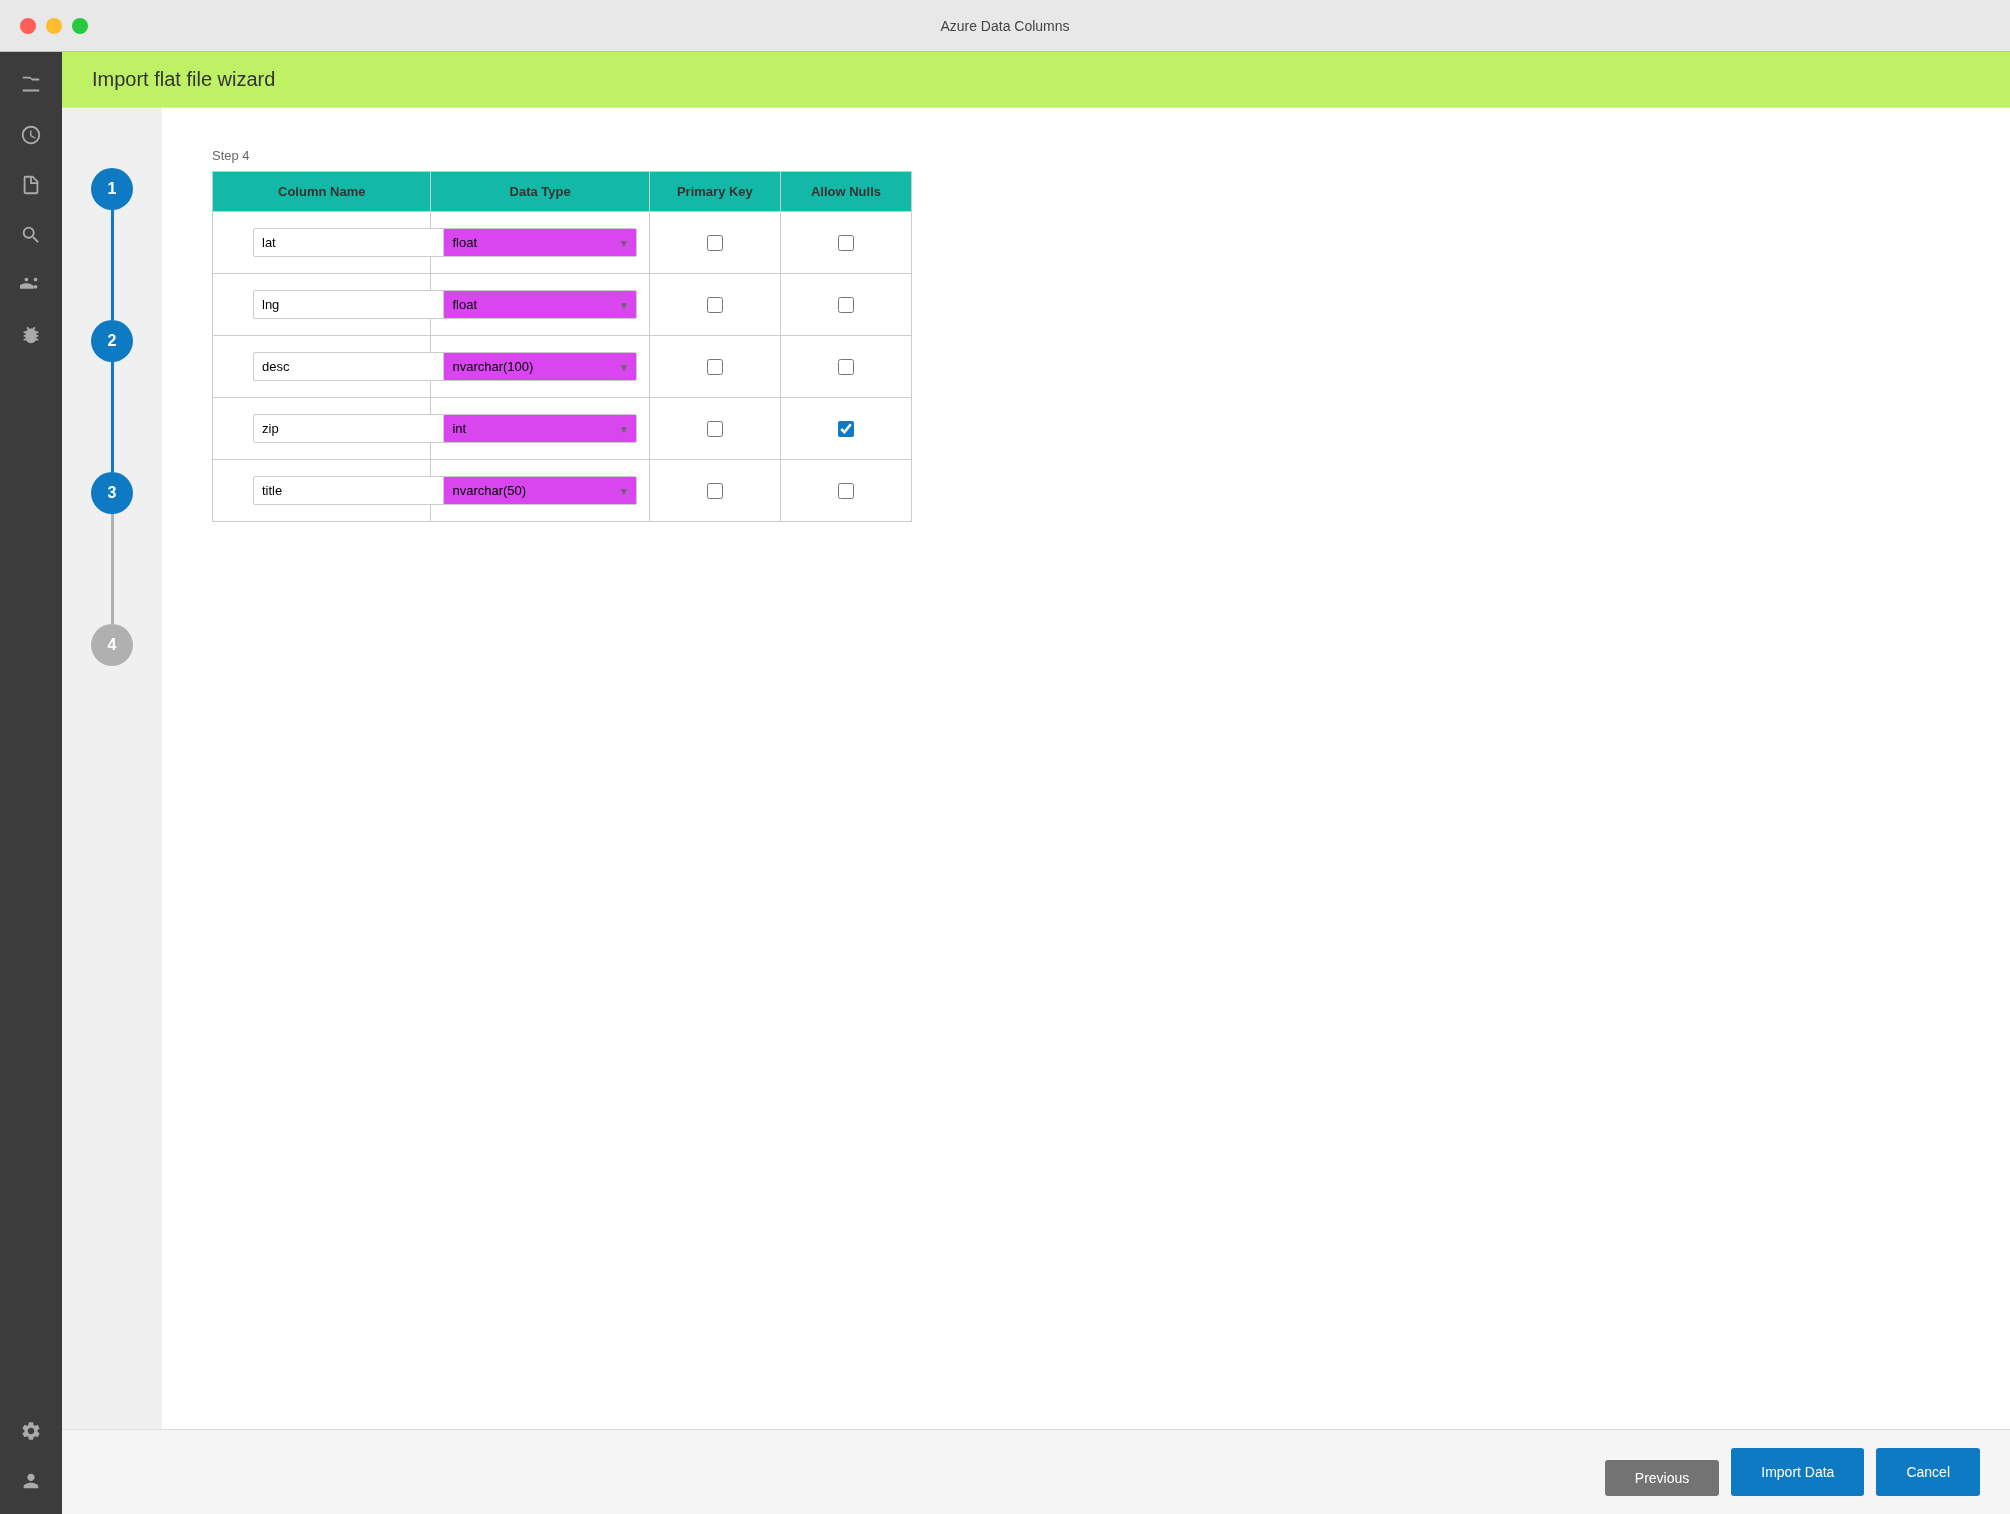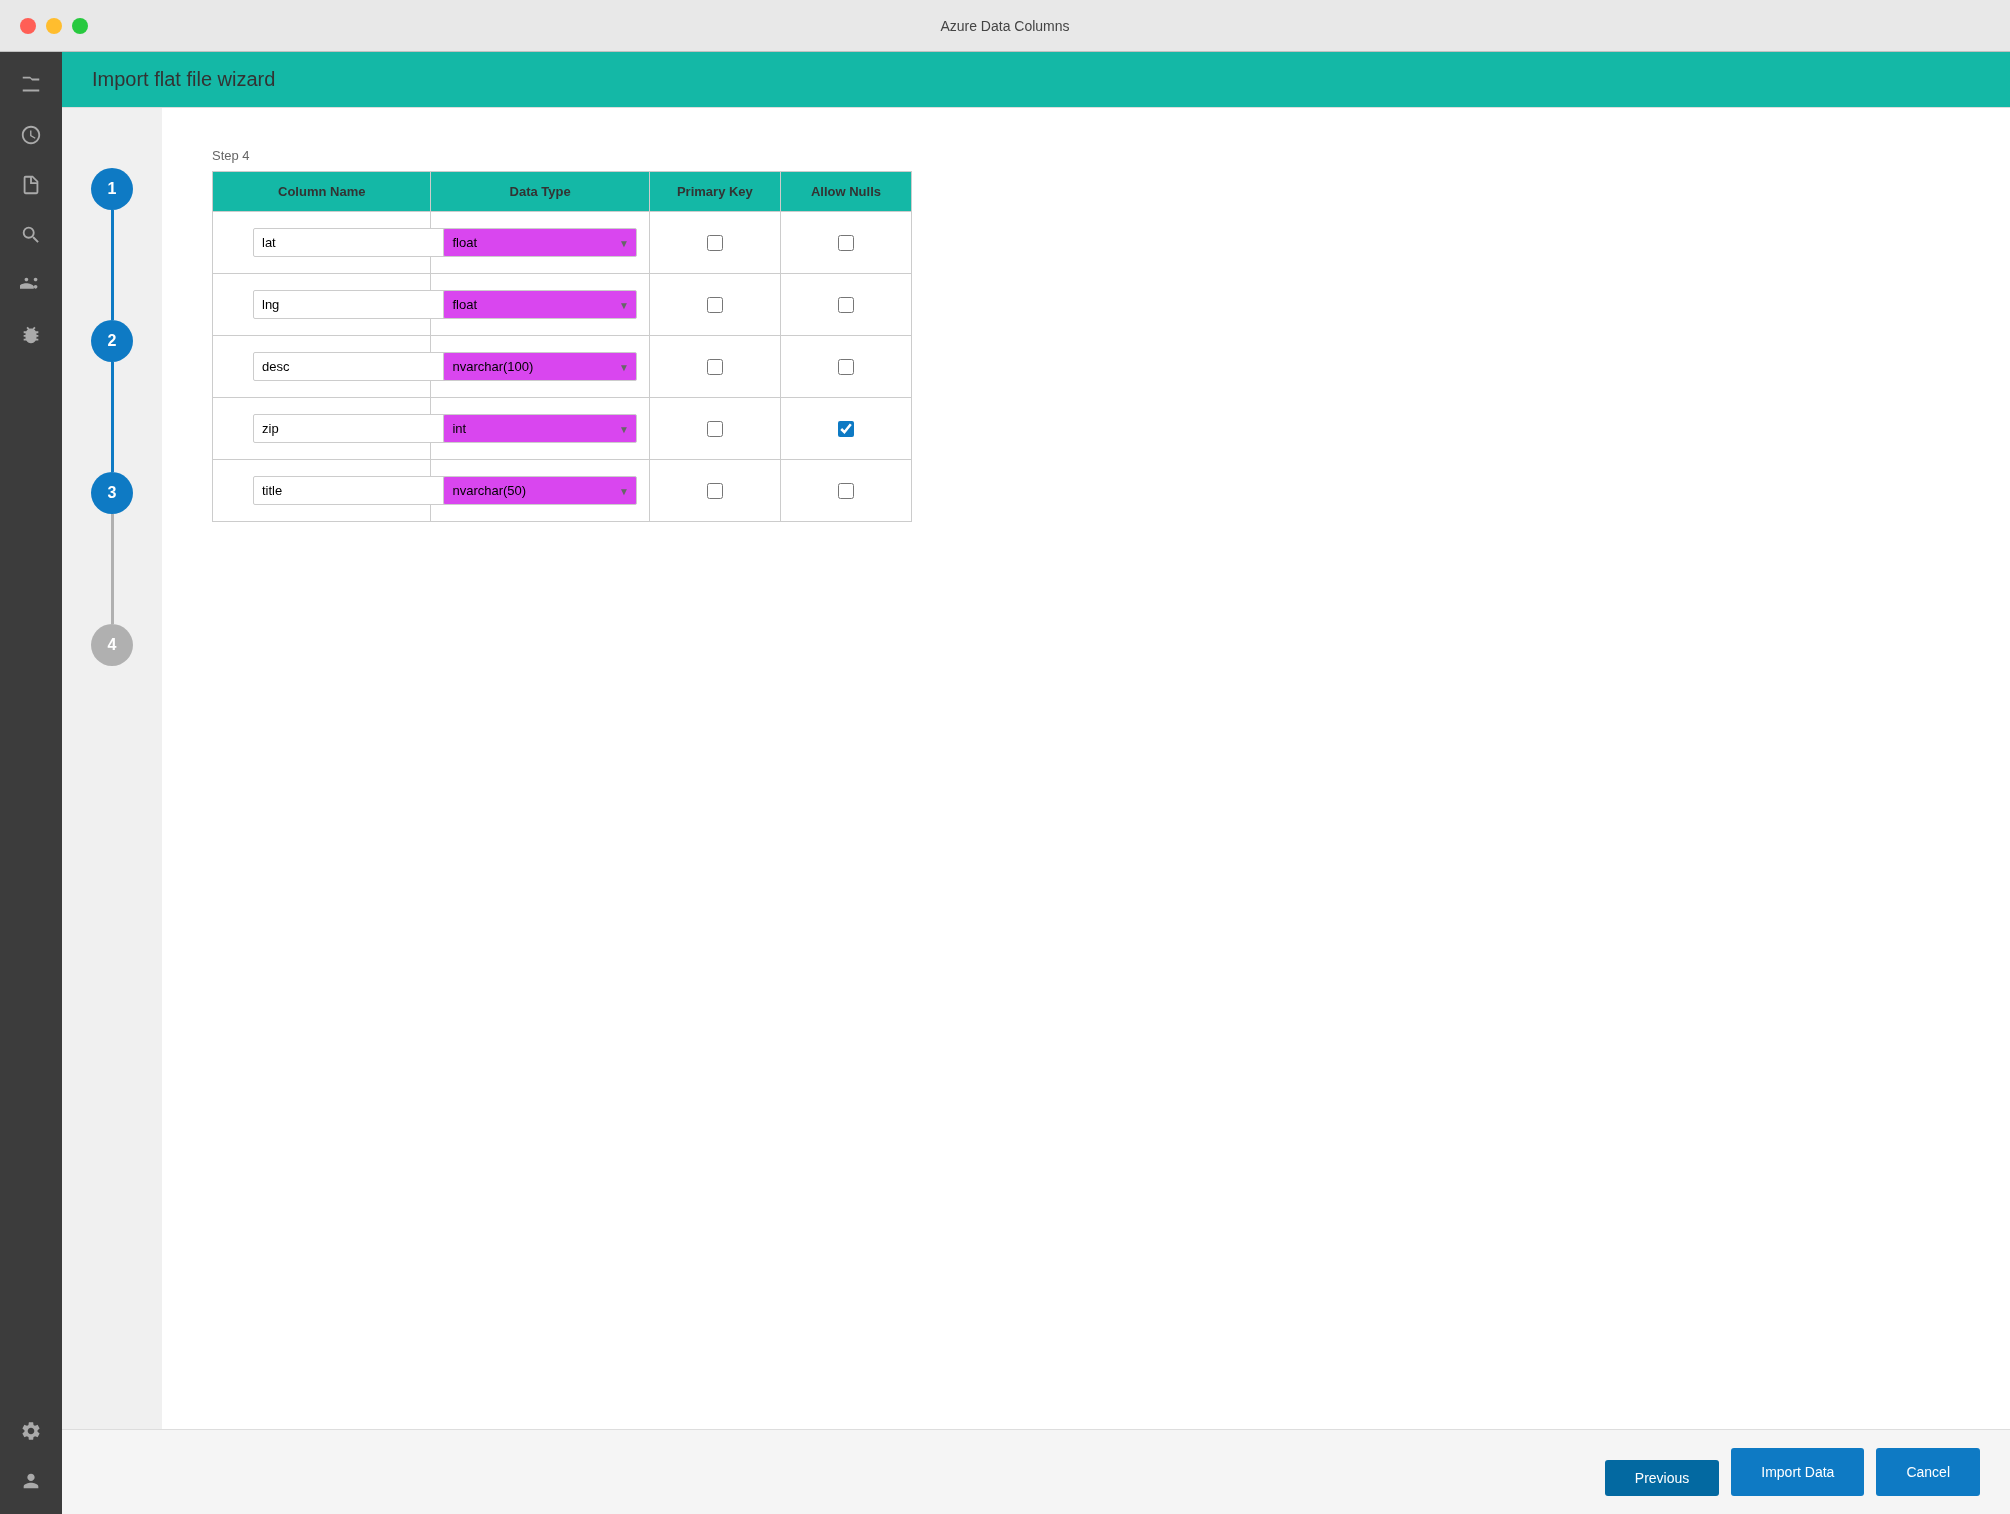--- a/index.html
+++ b/index.html
@@ -86,21 +86,21 @@
     
     .content-area {
       flex: 1;
       display: flex;
       flex-direction: column;
       background: #f0f0f0;
     }
 
     
     .wizard-header {
-      background: #14b8a6;
+      background: #bef264;
       padding: 16px 30px;
       border-bottom: 1px solid #ddd;
       font-size: 20px;
       font-weight: 500;
       color: #333;
       flex-shrink: 0;
     }
 
     
     .wizard-body {
@@ -255,21 +255,21 @@
       border: none;
       border-radius: 3px;
       cursor: pointer;
       font-weight: 500;
     }
     .btn-primary {
       background: #0e7ac4;
       color: white;
     }
     .btn-secondary {
-      background: #0369a1;
+      background: #737373;
       color: white;
       margin-top: 12px;
     }
     .btn-cancel {
       background: #0e7ac4;
       color: white;
       text-align: right;
     }
   </style>
 </head>

